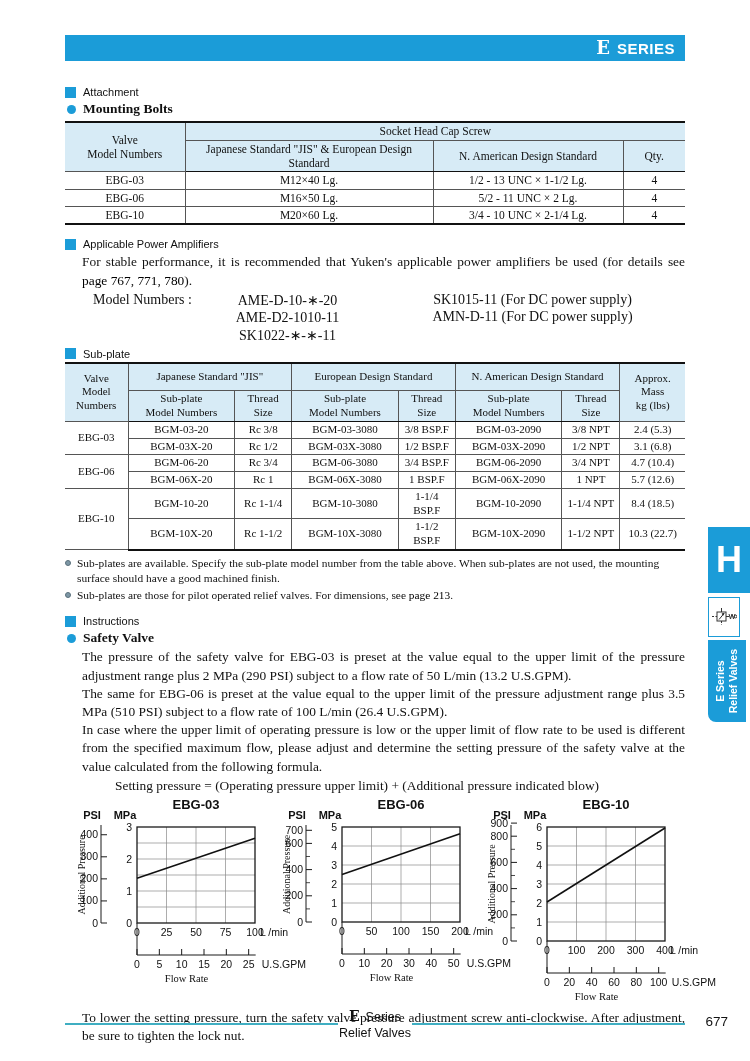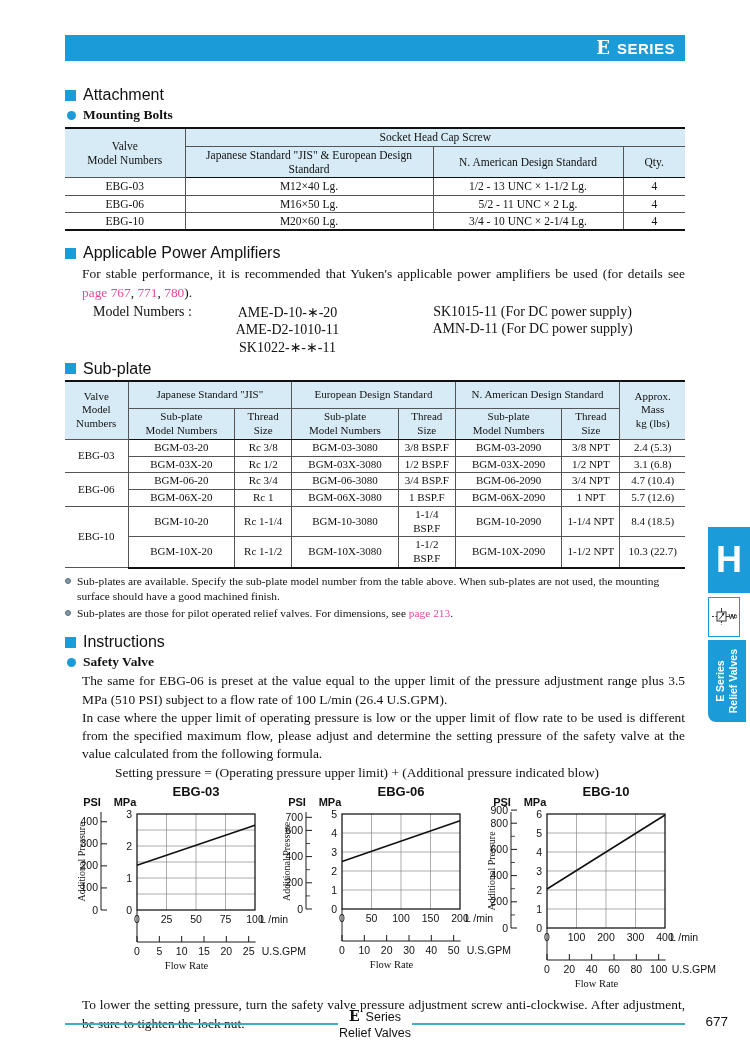--- a/index.html
+++ b/index.html
@@ -18,21 +18,21 @@
   
   .hdr-bar {
     height: 26px; background: var(--accent);
     display: flex; align-items: center; justify-content: flex-end;
     padding-right: 10px; color: #fff;
   }
   .hdr-e { font-family: "DejaVu Serif", serif; font-weight: bold; font-size: 18px; margin-right: 7px; line-height: 1; }
   .hdr-series { font-family: "Liberation Sans", sans-serif; font-weight: bold; font-size: 15px; letter-spacing: .5px; line-height: 1; }
 
   
-  .sec-h { font-family: "Liberation Sans", sans-serif; font-size: 16px; display: flex; align-items: center; gap: 7px; }
+  .sec-h { font-family: "Liberation Sans", sans-serif; font-size: 11px; display: flex; align-items: center; gap: 7px; }
   .sq { width: 11px; height: 11px; background: var(--accent); flex: 0 0 auto; }
   .sub-h { font-size: 13.5px; font-weight: bold; display: flex; align-items: center; gap: 7px; margin-left: 2px; }
   .dot { width: 9px; height: 9px; border-radius: 50%; background: var(--accent); flex: 0 0 auto; }
 
   
   table { border-collapse: collapse; width: 620px; font-size: 11.5px; text-align: center; table-layout: fixed; }
   th, td { border: 1px solid #555; padding: 1px 3px; font-weight: normal; line-height: 1.25; }
   th { background: #D7EBF6; white-space: pre-line; }
   td { background: #fff; }
   table { border-top: 2.5px solid #111; }
@@ -40,21 +40,21 @@
   th:first-child, td:first-child { border-left: none; }
   th:last-child, td:last-child { border-right: none; }
   tr.hdr-split th { border-bottom: 1.6px solid #111; }
 
   
   .para { font-size: 13.4px; line-height: 1.36; text-align: justify; margin: 0 0 0 17px; }
   .para.noindent { margin-left: 0; }
   .notes { font-size: 11.4px; line-height: 1.3; margin-top: 5px; }
   .note-line { display: flex; gap: 6px; margin-bottom: 3px; }
   .note-dot { width: 6px; height: 6px; border-radius: 50%; background: #7d97a5; border:1px solid #5a707c; flex: 0 0 auto; margin-top: 4px; }
-  .link { color: #ec4899; cursor: pointer; }
+  .link { color: #000000; cursor: pointer; }
 
   .model-block { font-size: 14px; margin: 2px 0 4px 25px; display: grid; grid-template-columns: 105px 185px auto; text-align: center; }
   .model-block .lbl { grid-column: 1; }
   .mcol { display: flex; flex-direction: column; gap: 1px; }
 
   .formula { font-size: 13.4px; margin: 2px 0 0 50px; }
 
   
   .charts-row { position: relative; height: 204px; margin-top: 3px; }
   .chart { position: absolute; top: 0; }
@@ -290,20 +290,21 @@
     <div class="sec-h" style="margin-top:12px;">
       <span class="sq"></span>
       <span>Instructions</span>
     </div>
     <div class="sub-h" style="margin-top:3px;">
       <span class="dot"></span>
       <span>Safety Valve</span>
     </div>
 
     <div id="safety-paragraphs" style="margin-top:2px;">
+        <p class="para" style="margin: 0px 0px 0px 17px;">The pressure of the safety valve for EBG-03 is preset at the value equal to the upper limit of the pressure adjustment range plus 2 MPa (290 PSI) subject to a flow rate of 50 L/min (13.2 U.S.GPM).</p>
         <p class="para" style="margin: 0px 0px 0px 17px;">The same for EBG-06 is preset at the value equal to the upper limit of the pressure adjustment range plus 3.5 MPa (510 PSI) subject to a flow rate of 100 L/min (26.4 U.S.GPM).</p>
         <p class="para" style="margin: 0px 0px 0px 17px;">In case where the upper limit of operating pressure is low or the upper limit of flow rate to be used is different from the specified maximum flow, please adjust and determine the setting pressure of the safety valve at the value calculated from the following formula.</p>
       </div>
     <div class="formula">Setting pressure = (Operating pressure upper limit) + (Additional pressure indicated blow)</div>
 
     <div class="charts-row">
       <div class="chart" style="left:14px;"><svg width="200" height="190" font-family="Liberation Sans, sans-serif">
             <line x1="58" y1="110" x2="176" y2="110" stroke="#8a8a8a" stroke-width="0.7"></line>
             <line x1="58" y1="94" x2="176" y2="94" stroke="#8a8a8a" stroke-width="0.7"></line>
             <line x1="58" y1="78" x2="176" y2="78" stroke="#8a8a8a" stroke-width="0.7"></line>

